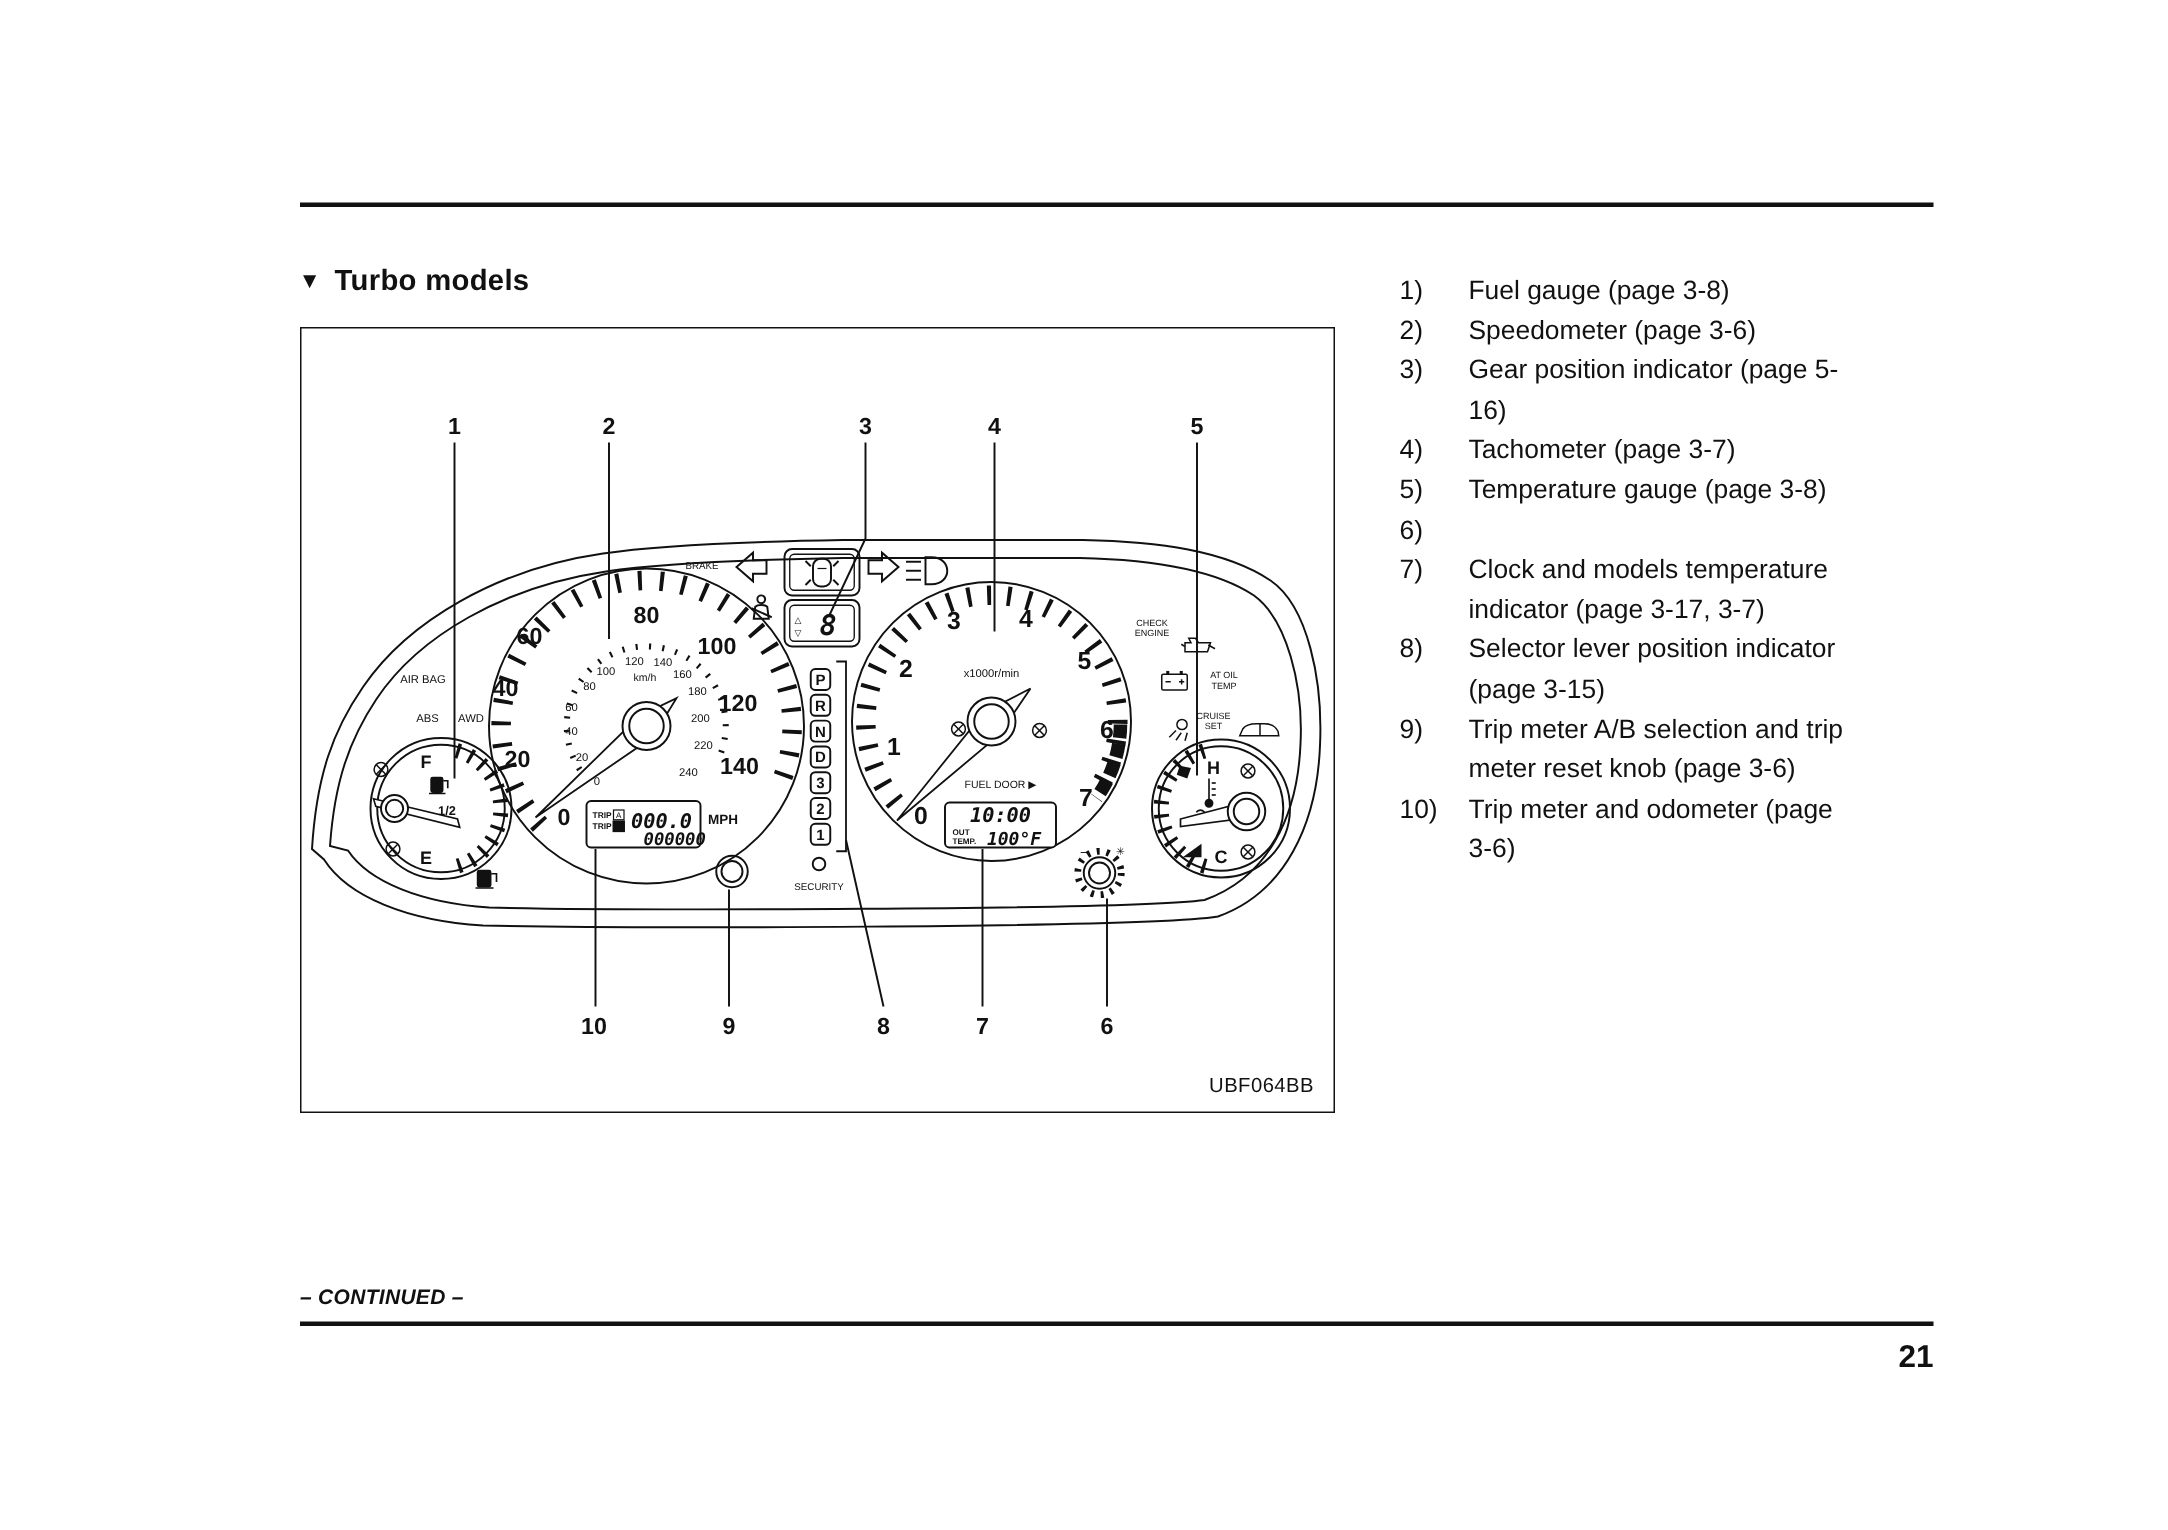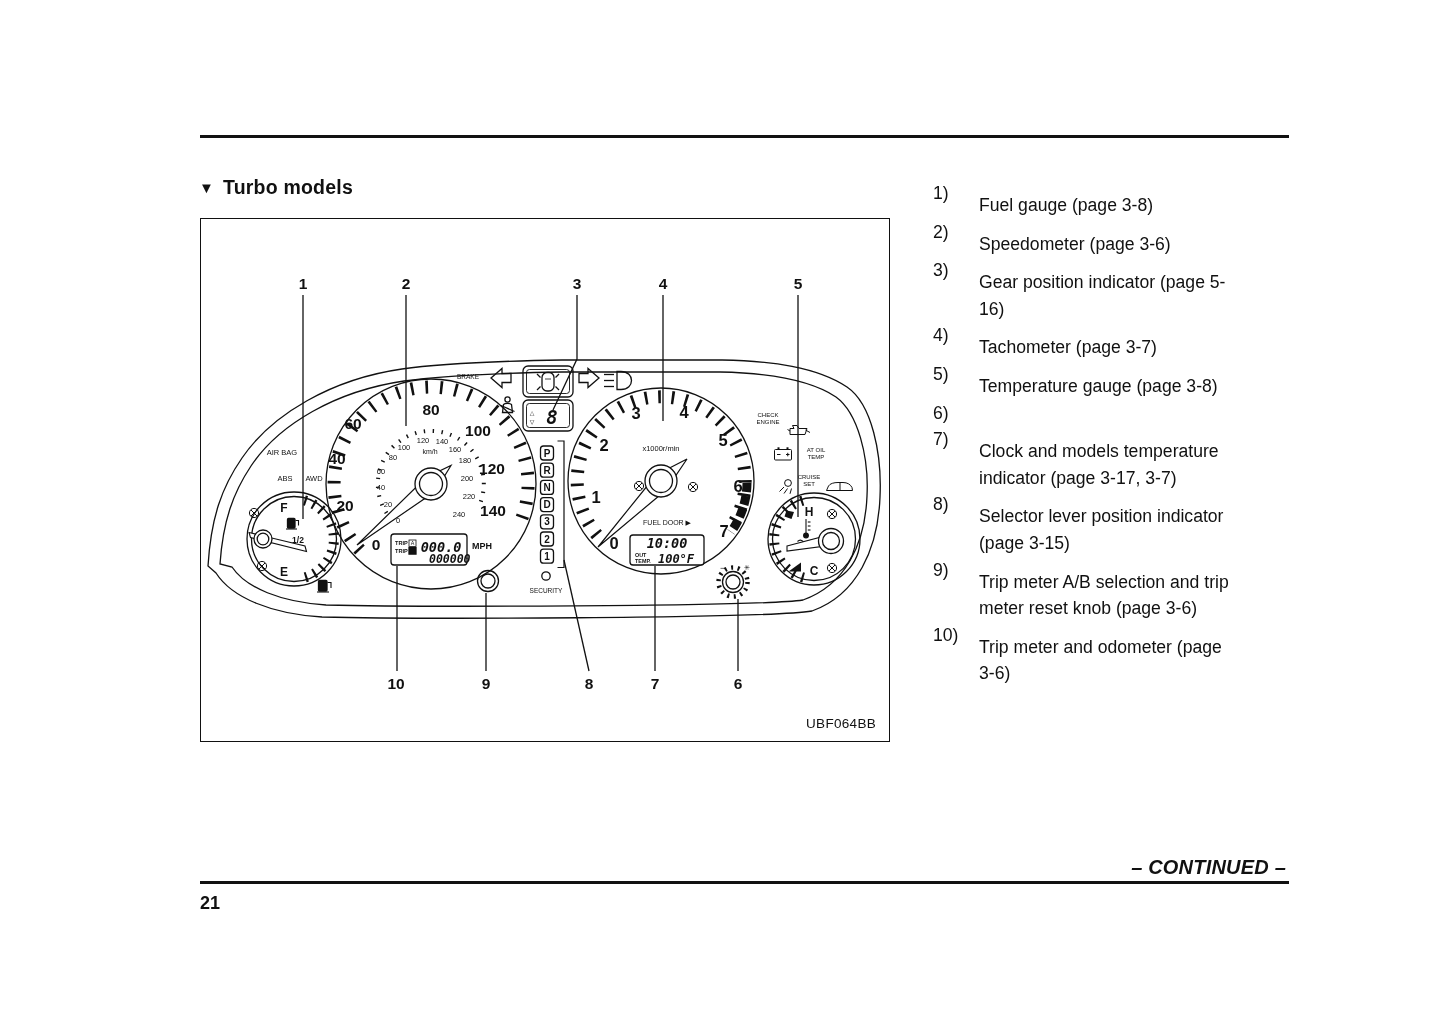--- a/index.html
+++ b/index.html
@@ -10,25 +10,25 @@
   .rule-bottom{top:881px;}
   .heading{position:absolute;left:199px;top:176px;display:flex;align-items:center;
            font-size:19.5px;font-weight:bold;letter-spacing:.2px;}
   .heading .marker{font-size:15px;margin-right:9px;}
   .figure-box{position:absolute;left:200px;top:218px;width:690px;height:524px;
               border:1.6px solid #111;box-sizing:border-box;}
   .figure-code{position:absolute;right:13px;bottom:10px;font-size:13.5px;letter-spacing:.3px;}
   .legend{position:absolute;left:933px;top:180px;width:362px;list-style:none;margin:0;padding:0;}
   .legend li{display:flex;font-size:17.6px;line-height:26.6px;}
   .legend .num{flex:none;width:46px;}
-  .legend .txt{flex:1;margin-top:12px;}
-  .continued{position:absolute;left:200px;top:856px;width:1086px;text-align:right;
-             font-size:20px;font-weight:bold;font-style:italic;letter-spacing:.2px;}
-  .page-number{position:absolute;left:200px;top:893px;width:1089px;
-               font-size:18px;font-weight:bold;}
+  .legend .txt{flex:1;}
+  .continued{position:absolute;left:200px;top:856px;width:1086px;text-align:left;
+             font-size:14px;font-weight:bold;font-style:italic;letter-spacing:.2px;}
+  .page-number{position:absolute;left:200px;top:893px;width:1089px;text-align:right;
+               font-size:21px;font-weight:bold;}
   svg{display:block;}
   svg text{font-family:"Liberation Sans",sans-serif;fill:#111;}
   .lcd{font-family:"DejaVu Sans Mono",monospace;font-style:italic;font-weight:bold;}
   .dial-num{font-weight:bold;}
 </style>
 </head>
 <body>
 
 <div class="page">
 

